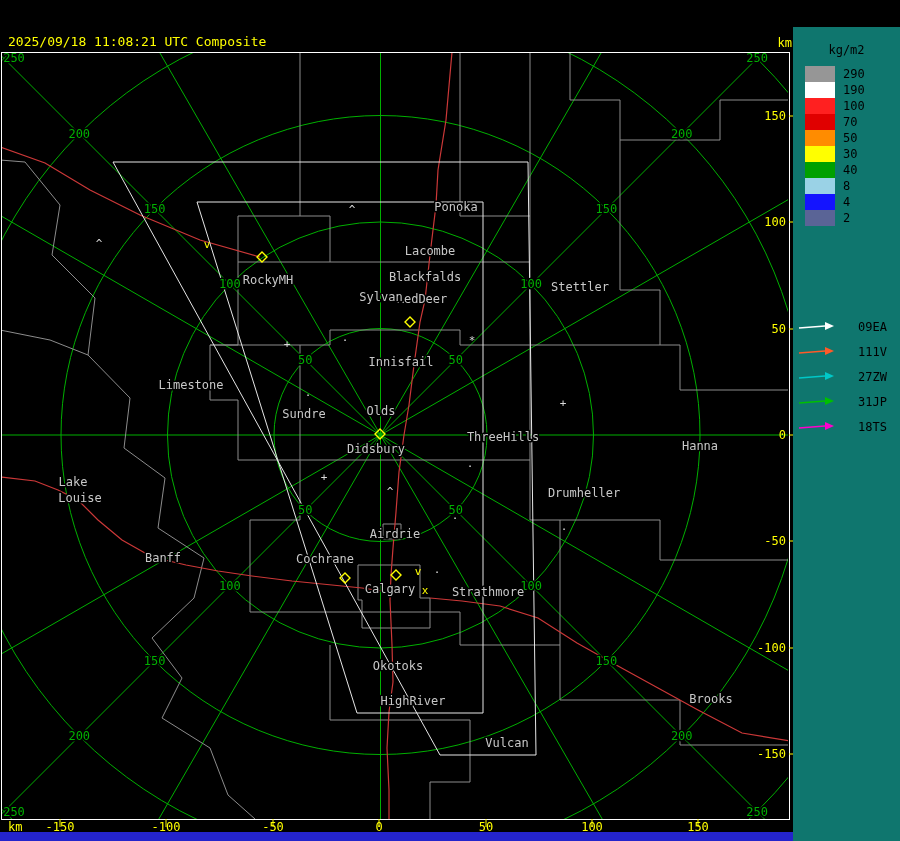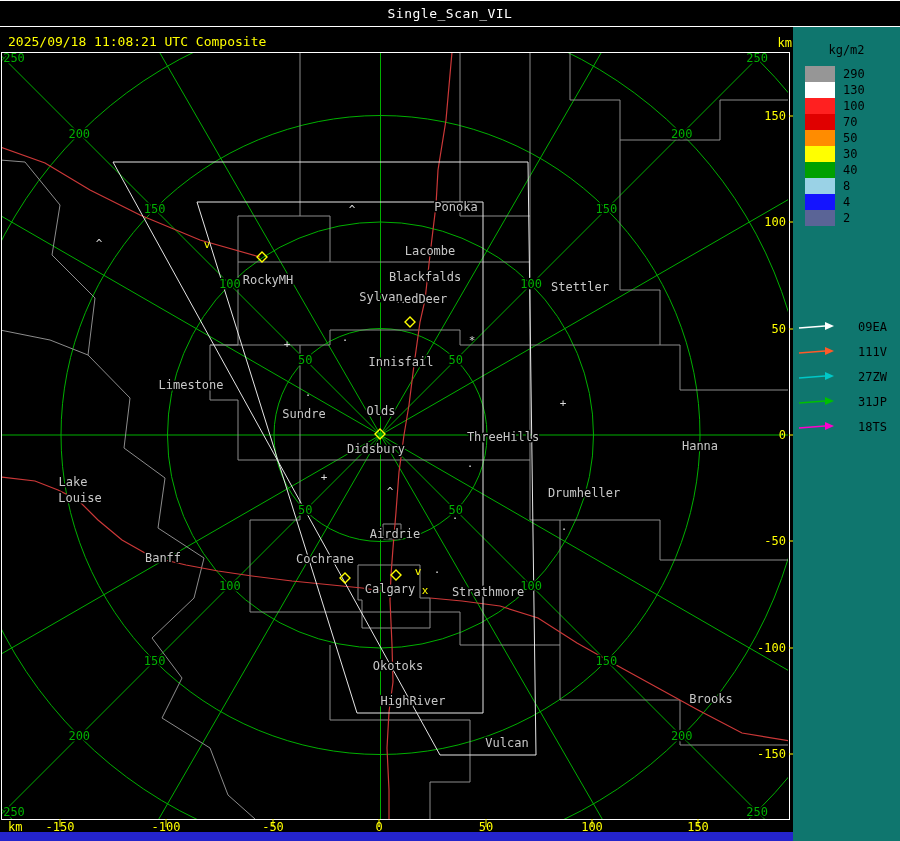--- a/index.html
+++ b/index.html
@@ -184,36 +184,33 @@
       <text x="486" y="831" text-anchor="middle" class="t-axis">50</text>
       <line x1="592" y1="819" x2="592" y2="827" stroke="#ffff00" stroke-width="1"></line>
       <text x="592" y="831" text-anchor="middle" class="t-axis">100</text>
       <line x1="698" y1="819" x2="698" y2="827" stroke="#ffff00" stroke-width="1"></line>
       <text x="698" y="831" text-anchor="middle" class="t-axis">150</text>
       <text x="792" y="47" text-anchor="end" class="t-axis">km</text>
       <text x="8" y="831" text-anchor="start" class="t-axis">km</text>
       <text x="8" y="46" text-anchor="start" class="t-ts">2025/09/18 11:08:21 UTC Composite</text>
     </svg>
 
-  <div class="title-bar">
-    <span>Single_Scan_VIL</span>
-  </div>
 
   <div class="blue-bar"></div>
 
   <div class="sidebar">
     <div class="unit-label">kg/m2</div>
     <div class="cbar">
         <div class="cbar-row">
           <div class="cbar-swatch" style="background: rgb(150, 150, 150);"></div>
           <div class="cbar-label">290</div>
         </div>
         <div class="cbar-row">
           <div class="cbar-swatch" style="background: rgb(255, 255, 255);"></div>
-          <div class="cbar-label">130</div>
+          <div class="cbar-label">190</div>
         </div>
         <div class="cbar-row">
           <div class="cbar-swatch" style="background: rgb(255, 32, 32);"></div>
           <div class="cbar-label">100</div>
         </div>
         <div class="cbar-row">
           <div class="cbar-swatch" style="background: rgb(224, 0, 0);"></div>
           <div class="cbar-label">70</div>
         </div>
         <div class="cbar-row">

